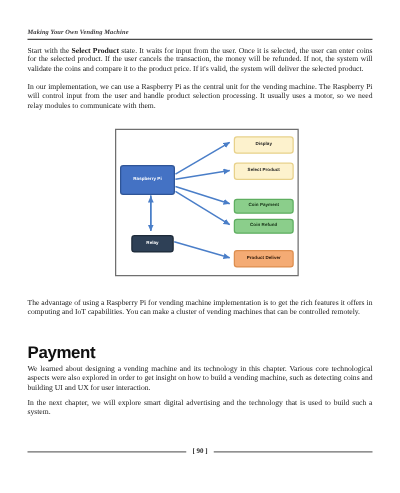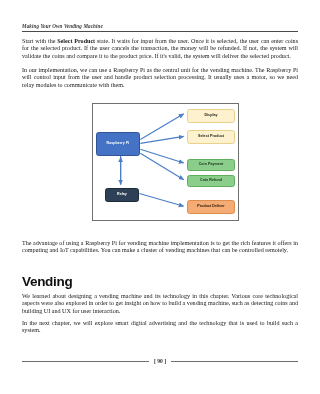--- a/index.html
+++ b/index.html
@@ -225,21 +225,21 @@
     <div class="node node-relay">Relay</div>
     <div class="node node-display">Display</div>
     <div class="node node-select">Select Product</div>
     <div class="node node-coinpay">Coin Payment</div>
     <div class="node node-coinref">Coin Refund</div>
     <div class="node node-deliver">Product Deliver</div>
   </div>
 
   <div class="body-block" id="para3">The advantage of using a Raspberry Pi for vending machine implementation is to get the rich features it offers in computing and IoT capabilities. You can make a cluster of vending machines that can be controlled remotely.</div>
 
-  <div class="summary-heading">Vending</div>
+  <div class="summary-heading">Payment</div>
   <div class="body-block" id="para4">We learned about designing a vending machine and its technology in this chapter. Various core technological aspects were also explored in order to get insight on how to build a vending machine, such as detecting coins and building UI and UX for user interaction.</div>
   <div class="body-block" id="para5">In the next chapter, we will explore smart digital advertising and the technology that is used to build such a system.</div>
 
   <div class="footer">
     <div class="footer-rule"></div>
     <div class="footer-page">[ 90 ]</div>
     <div class="footer-rule"></div>
   </div>
 
 </div>

